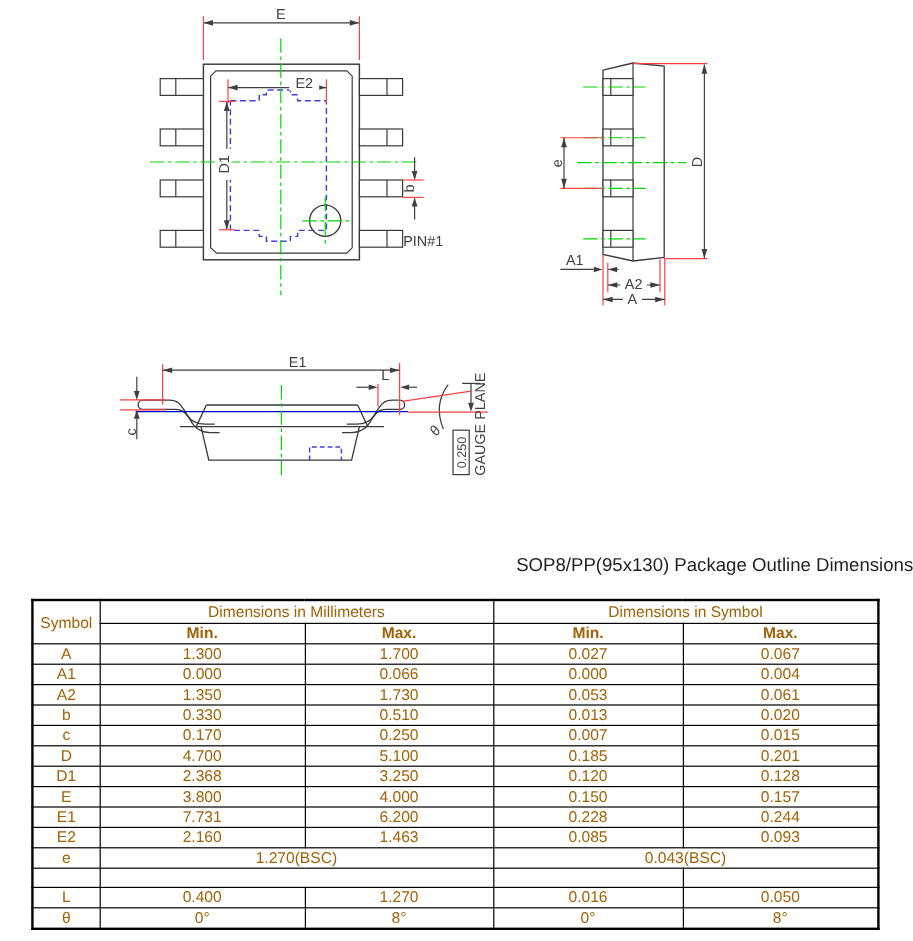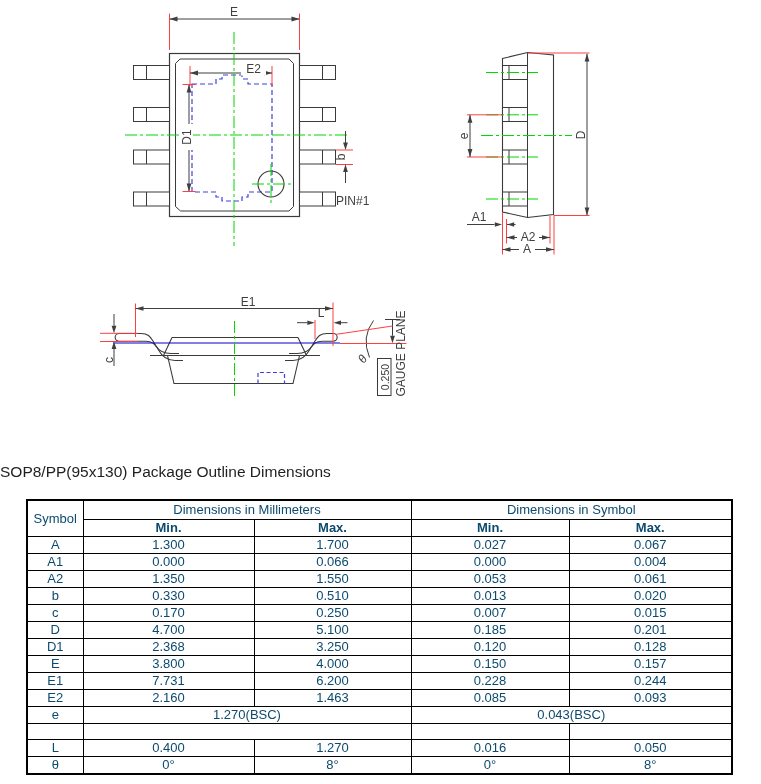--- a/index.html
+++ b/index.html
@@ -1,24 +1,24 @@
 <!DOCTYPE html>
 <html><head>
 <meta charset="utf-8">
 <style>
   html,body{margin:0;padding:0;background:#fff;}
   #page{position:relative;width:761px;height:784px;background:#ffffff;overflow:hidden;
         font-family:"Liberation Sans", sans-serif;color:#1a1a1a;}
   #drawing-svg{position:absolute;left:0;top:0;}
   .dim-label{font-size:12px;fill:#3f3f3f;}
   .small-label{font-size:10.5px;fill:#3f3f3f;}
-  #page-title{position:absolute;top:463px;left:0;width:761px;text-align:left;
+  #page-title{position:absolute;top:463px;left:0;width:761px;text-align:right;
               font-size:15.5px;color:#1f1f1f;}
   #dim-table{position:absolute;left:26px;top:499px;width:705px;border-collapse:collapse;
-             font-size:13px;color:#0c4a6e;table-layout:fixed;padding-left:14px;}
+             font-size:13px;color:#a16207;table-layout:fixed;padding-left:14px;}
   #dim-table th,#dim-table td{border:1px solid #000;font-weight:normal;text-align:center;
              padding:0;height:16px;line-height:16px;overflow:hidden;white-space:nowrap;}
   #dim-table{border:2px solid #000;}
   #dim-table thead tr.h1 th{height:18px;line-height:18px;}
   #dim-table thead tr.h2 th{height:16px;line-height:16px;font-weight:bold;}
   #dim-table td.spacer{height:15px;}
 </style>
 </head>
 <body>
 
@@ -250,21 +250,21 @@
       <tr>
         <td>A1</td>
           <td>0.000</td>
           <td>0.066</td>
           <td>0.000</td>
           <td>0.004</td>
       </tr>
       <tr>
         <td>A2</td>
           <td>1.350</td>
-          <td>1.550</td>
+          <td>1.730</td>
           <td>0.053</td>
           <td>0.061</td>
       </tr>
       <tr>
         <td>b</td>
           <td>0.330</td>
           <td>0.510</td>
           <td>0.013</td>
           <td>0.020</td>
       </tr>

